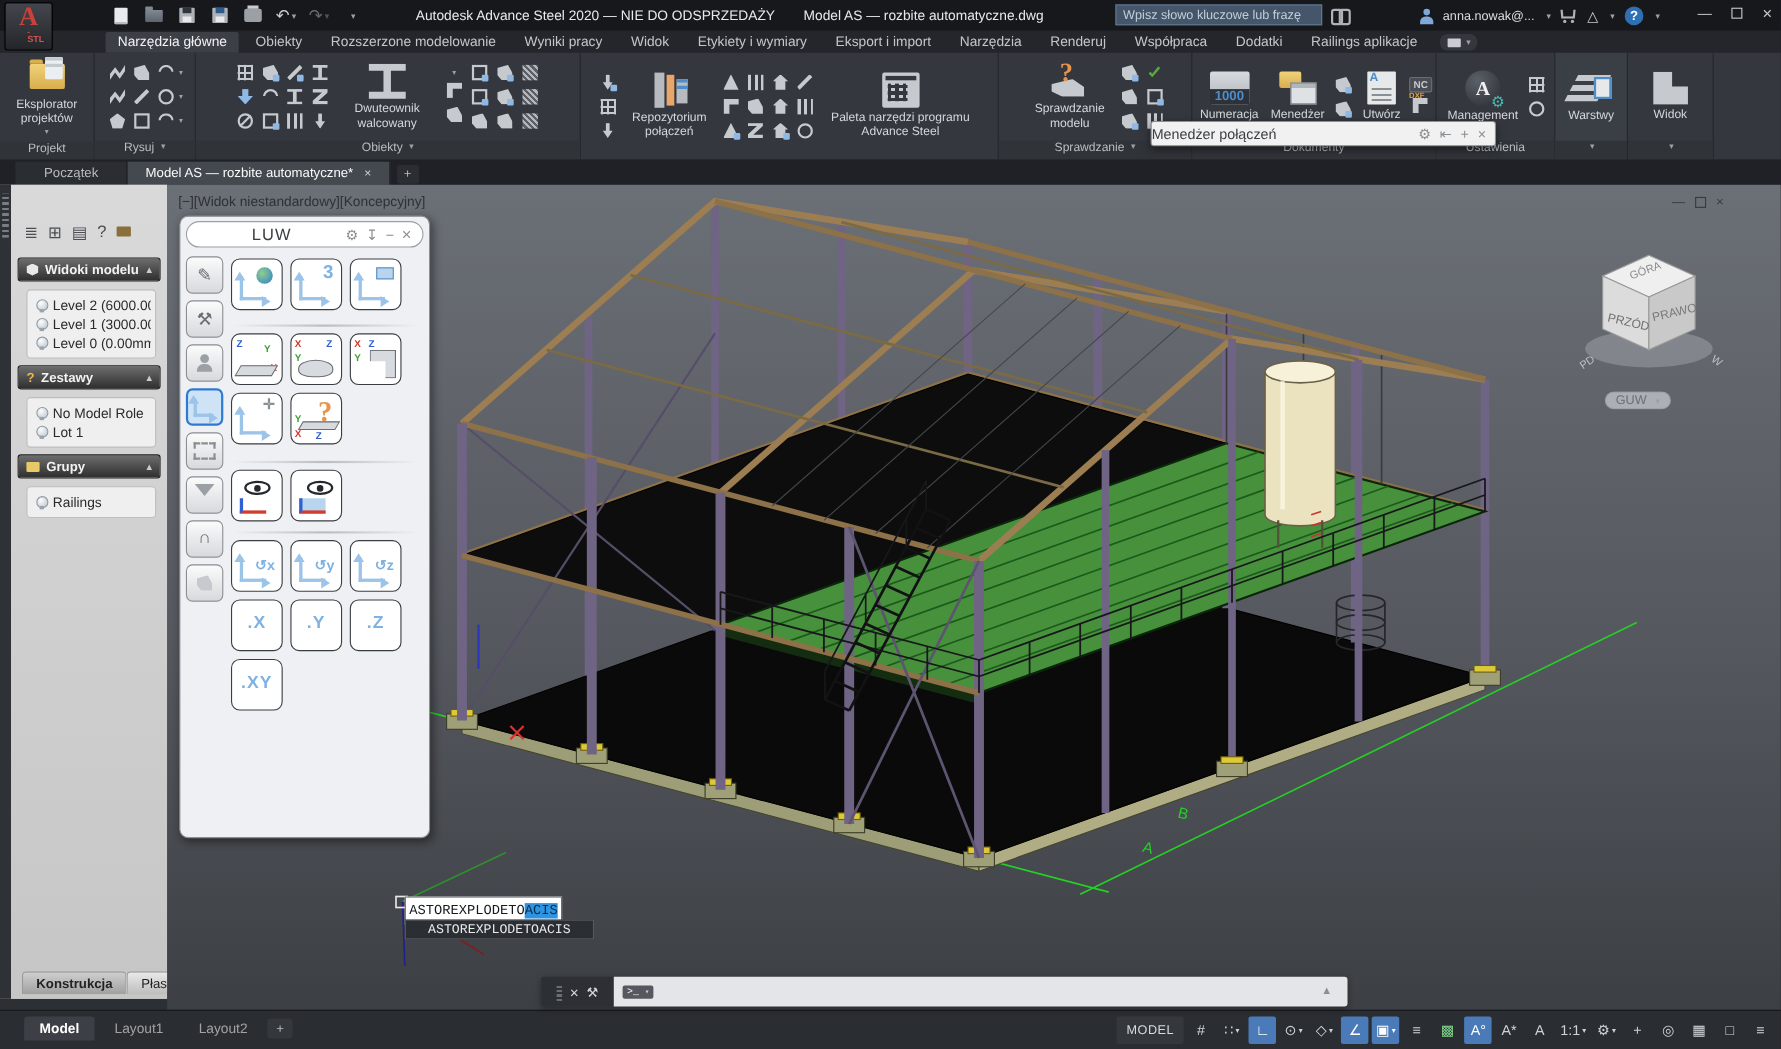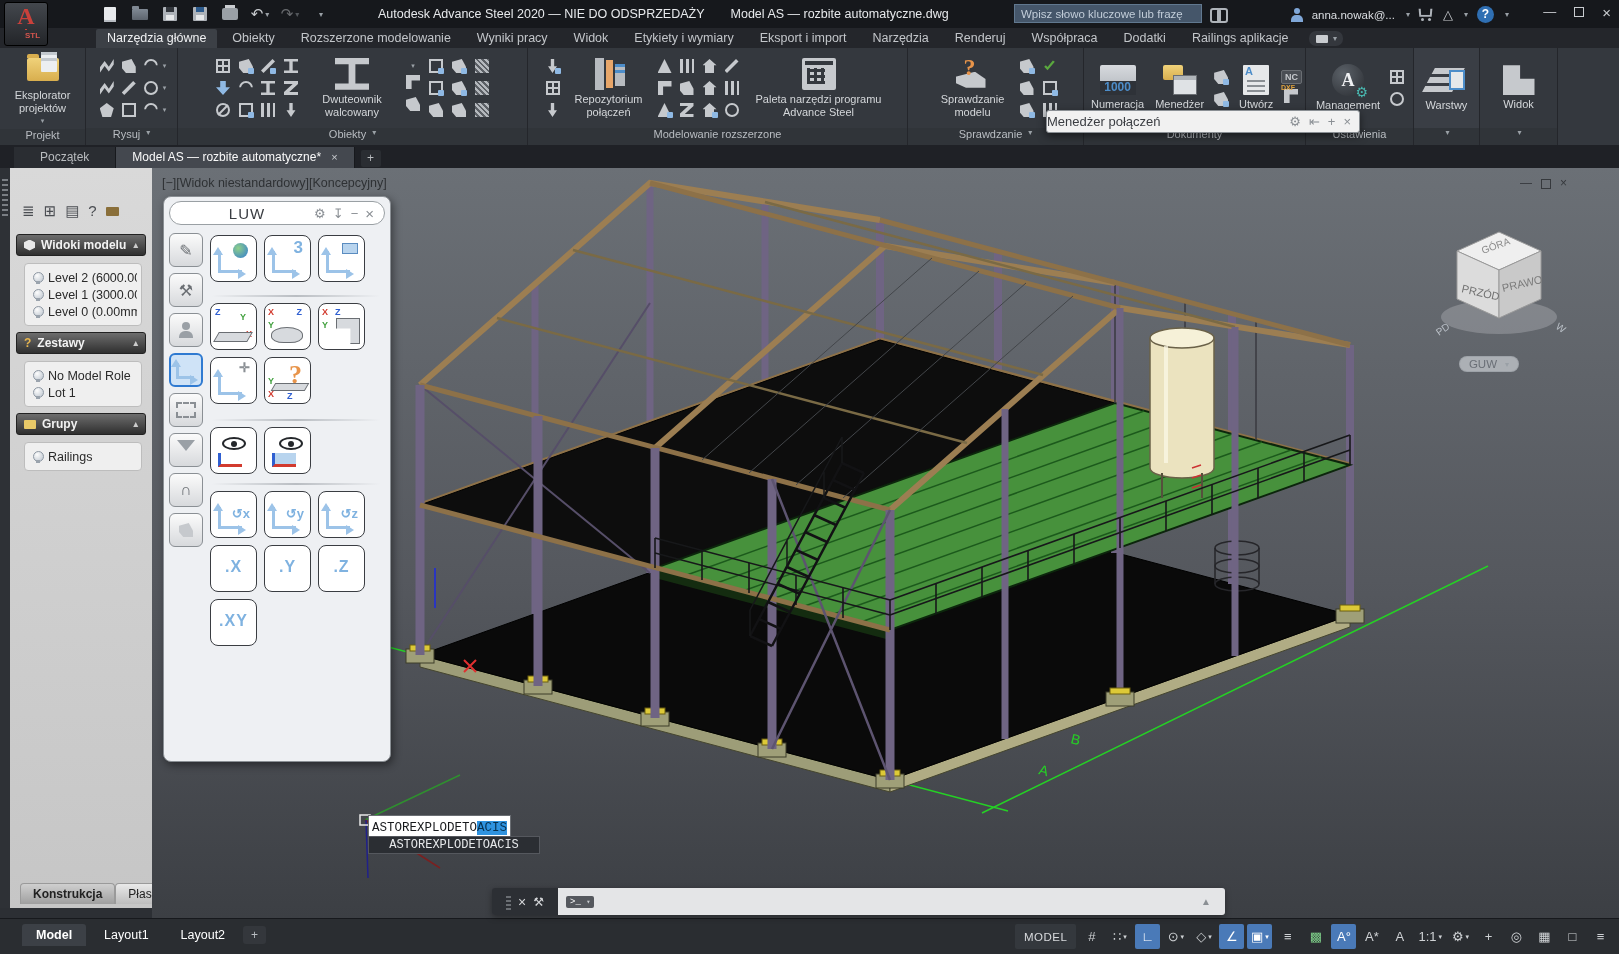--- a/index.html
+++ b/index.html
@@ -191,21 +191,21 @@
 .cmd-left span{cursor:pointer}
 .cmd-input{flex:1;background:#e4e5e7;border-radius:0 3px 3px 0;display:flex;align-items:center;padding:0 8px;gap:7px;position:relative}
 .cmd-chip{background:#55585e;color:#fff;font-size:9px;font-family:"Liberation Mono",monospace;padding:1px 4px;border-radius:2px;cursor:pointer}
 .cmd-chip .c{color:#c9ccd0;font-size:7px}
 .cmd-field{flex:1;border:none;background:transparent;outline:none;font-family:"Liberation Mono",monospace;font-style:italic;font-size:12.5px;color:#55585e}
 .cmd-field::placeholder{color:#70747a}
 .cmd-up{position:absolute;right:14px;color:#8a8f94;font-size:10px;cursor:pointer}
 
 .statusbar{position:absolute;left:0;bottom:0;width:100%;height:36px;background:#2a2d31;border-top:1px solid #17191d}
 .ltabs{position:absolute;left:22px;top:5px;display:flex;align-items:center;gap:4px}
-.ltab{padding:4px 14px;color:#ffffff;border-radius:3px 3px 0 0;cursor:pointer;font-size:12.5px}
+.ltab{padding:4px 14px;color:#a3a3a3;border-radius:3px 3px 0 0;cursor:pointer;font-size:12.5px}
 .ltab.active{color:#fff;font-weight:bold;background:#3c4046}
 .ltab-add{color:#b9bdc2;padding:2px 8px;background:#34373c;border-radius:3px;cursor:pointer}
 .stb-row{position:absolute;right:6px;top:5px;display:flex;gap:3px;align-items:center}
 .stb{min-width:25px;height:25px;border-radius:2px;color:#cfd2d5;display:flex;align-items:center;justify-content:center;gap:2px;font-size:13px;padding:0 3px;cursor:pointer}
 .stb.on{background:#4a7ab8;color:#fff}
 .stb .c{font-size:7px;color:inherit}
 .stb.green span:first-child{color:#7fd08a}
 .stb.model-chip{background:#34383d;font-size:11.5px;letter-spacing:.5px;padding:0 9px;color:#d8dadd}
 svg text{font-family:"Liberation Sans",sans-serif}
 </style>
@@ -431,23 +431,20 @@
           <div class="irow">
               <span class="si ci-house ci-ribb"></span>
               <span class="si ci-ring"></span>
             </div>
         </div>
         <div class="bigbtn" style="width:148px">
           <span class="palette-ico"></span>
           <span>Paleta narzędzi programu Advance Steel</span>
         </div>
       </div>
-      <div class="panel-label">
-          <span>Modelowanie rozszerzone</span>
-        </div>
     </div>
 
     <div class="panel" style="width:176px">
       <div class="panel-body">
         <div class="bigbtn" style="width:82px">
           <span class="check-ico">
               <span class="q">?</span>
             </span>
           <span>Sprawdzanie modelu</span>
         </div>

